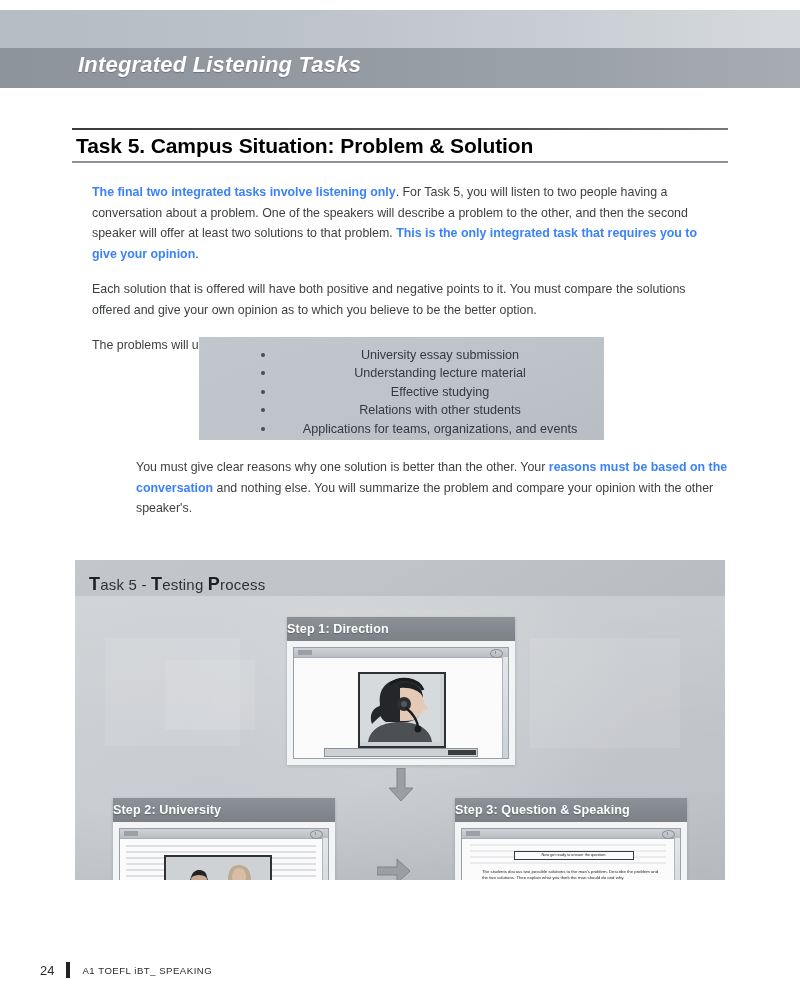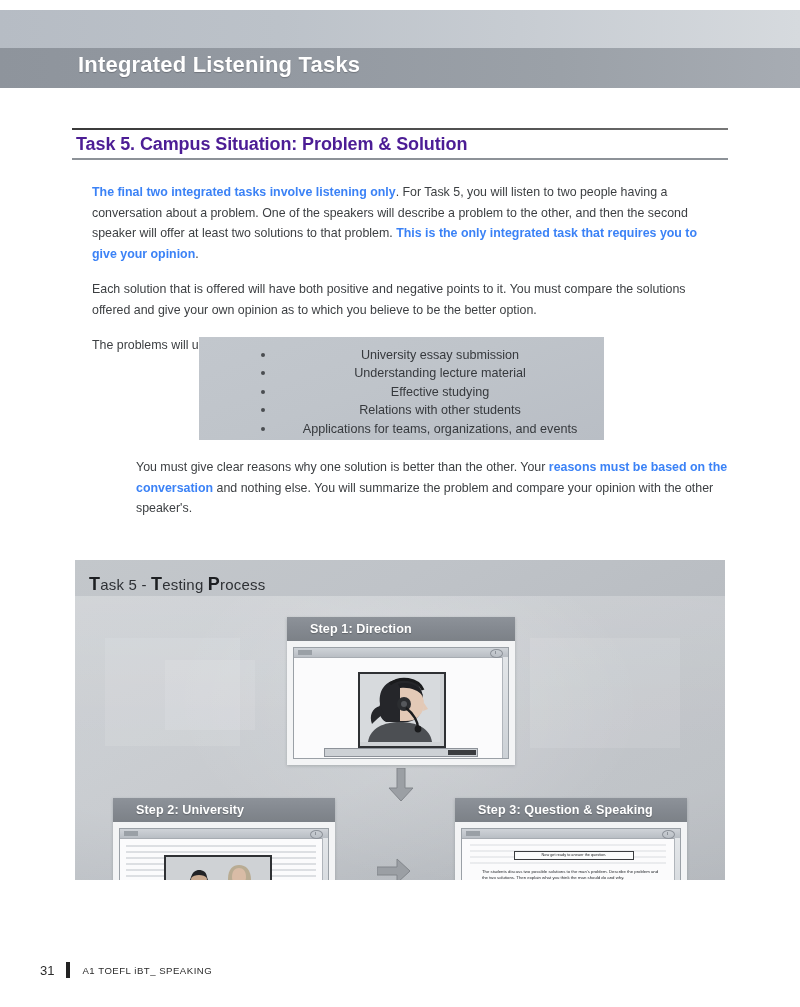--- a/index.html
+++ b/index.html
@@ -21,27 +21,28 @@
   }
   .band-dark{
     position:absolute;left:0;top:48px;width:800px;height:40px;
     background:linear-gradient(90deg,#8e949c 0%,#949aa2 40%,#9ba1a8 70%,#a7acb3 100%);
   }
   .banner-title{
     position:absolute;left:78px;top:52px;
     font-size:22px;font-weight:bold;color:#ffffff;
     letter-spacing:.2px;
     text-shadow:0 1px 1px rgba(70,74,80,.45);
+    font-style:italic;
   }
 
   
   .heading-wrap{position:absolute;left:72px;top:128px;width:656px;}
   .rule-top-fade{height:2px;background:linear-gradient(90deg,#3a3a3a 0%,#555 70%,#777 100%);}
   .heading-text{
-    font-size:18px;font-weight:bold;color:#4c1d95;
+    font-size:21px;font-weight:bold;color:#000000;
     padding:4px 0 3px 4px;letter-spacing:-.1px;
   }
   .rule-bot{height:1.5px;background:#8d9298;}
 
   
   .content{position:absolute;left:92px;top:182px;width:616px;}
   p.para{
     margin:0 0 15px 0;
     font-size:12.4px;line-height:20.5px;
     color:#3c3f42;text-align:left;
@@ -91,21 +92,21 @@
   .diagram-title .cap{font-size:18px;font-weight:bold;color:#1d1f22;}
 
   
   .ghost{position:absolute;background:rgba(255,255,255,.10);z-index:1;}
 
   .panel{position:absolute;background:#f3f4f5;z-index:3;
          box-shadow:0 1px 3px rgba(80,85,90,.28);}
   .panel-head{
     background:linear-gradient(180deg,#8d9299 0%,#83888f 55%,#7c8187 100%);
     color:#fff;font-size:12.6px;font-weight:bold;
-    padding:5px 0 5px 23px;letter-spacing:.1px;
+    padding:5px 0 5px 0;letter-spacing:.1px;
     text-shadow:0 1px 1px rgba(60,63,68,.5);
   }
   .panel-body{padding:6px;}
 
   
   .scr{background:#fbfbfc;border:1px solid #9aa0a6;position:relative;overflow:hidden;}
   .scr-top{height:9px;background:linear-gradient(180deg,#cfd3d8,#b9bec4);
            border-bottom:1px solid #a7acb2;position:relative;}
   .scr-btn{position:absolute;left:4px;top:2px;width:14px;height:5px;background:#9aa0a6;}
   .scr-clock{position:absolute;right:5px;top:1px;width:11px;height:7px;
@@ -289,16 +290,16 @@
         <div class="hp" style="left:104px;top:68px;">⍺</div>
         <div class="timer" style="left:62px;top:83px;width:100px;">Preparation Time : 20 Seconds</div>
         <div class="timer" style="left:62px;top:92px;width:100px;">Response Time : 60 Seconds</div>
       </div>
     </div>
   </div>
 
 </div>
 
 <div class="footer">
-  <div class="folio">31</div>
+  <div class="folio">24</div>
   <div class="folio-bar"></div>
   <div class="folio-txt">A1 TOEFL iBT_ SPEAKING</div>
 </div>
 
 </body></html>

